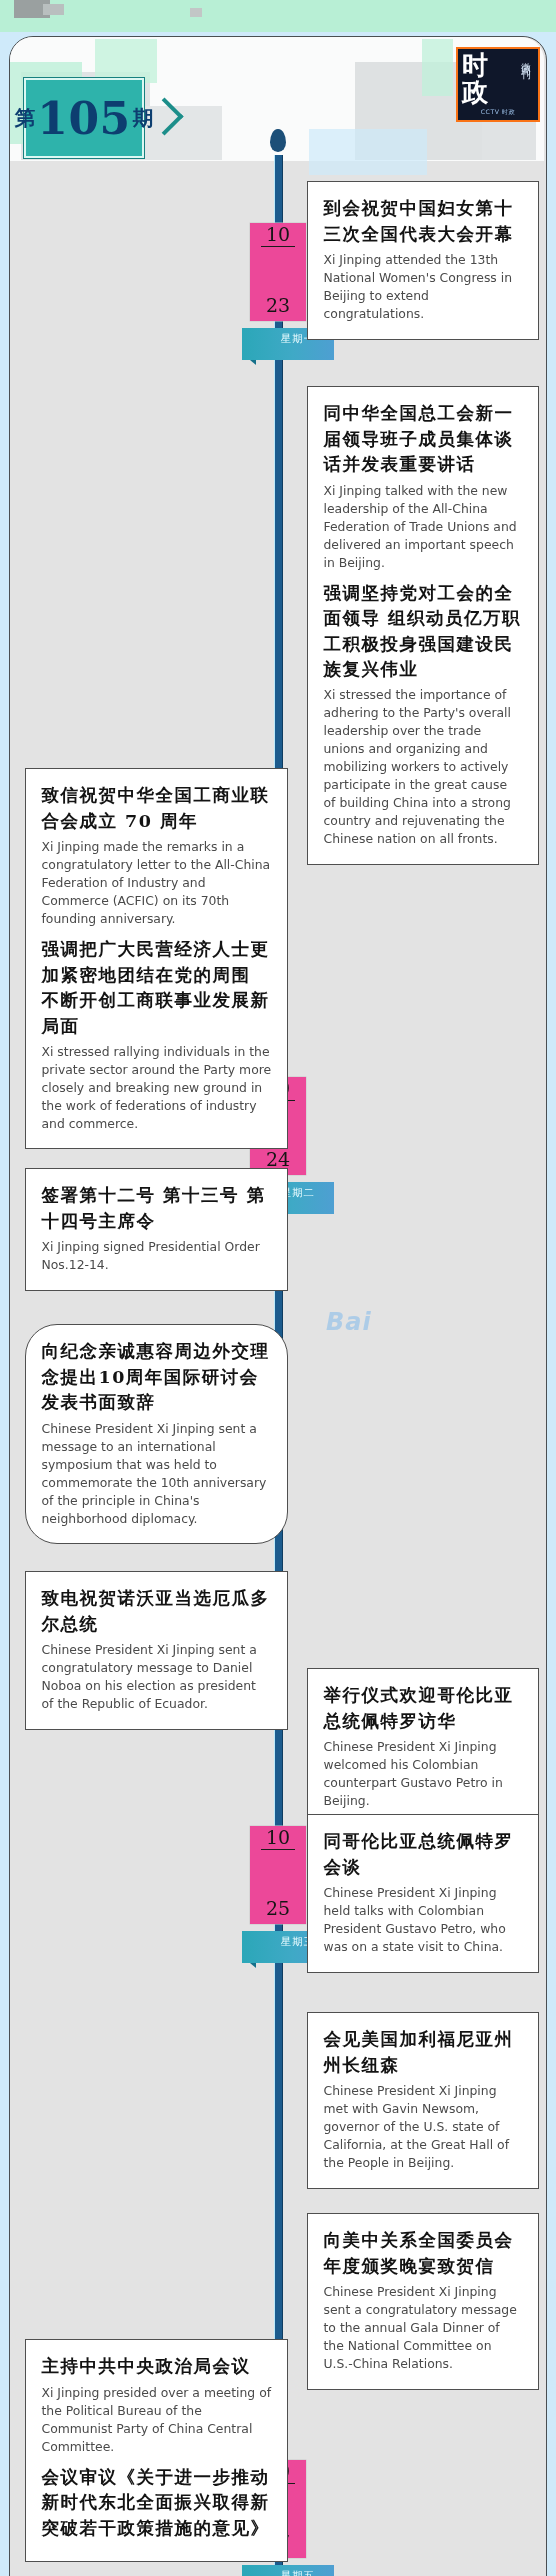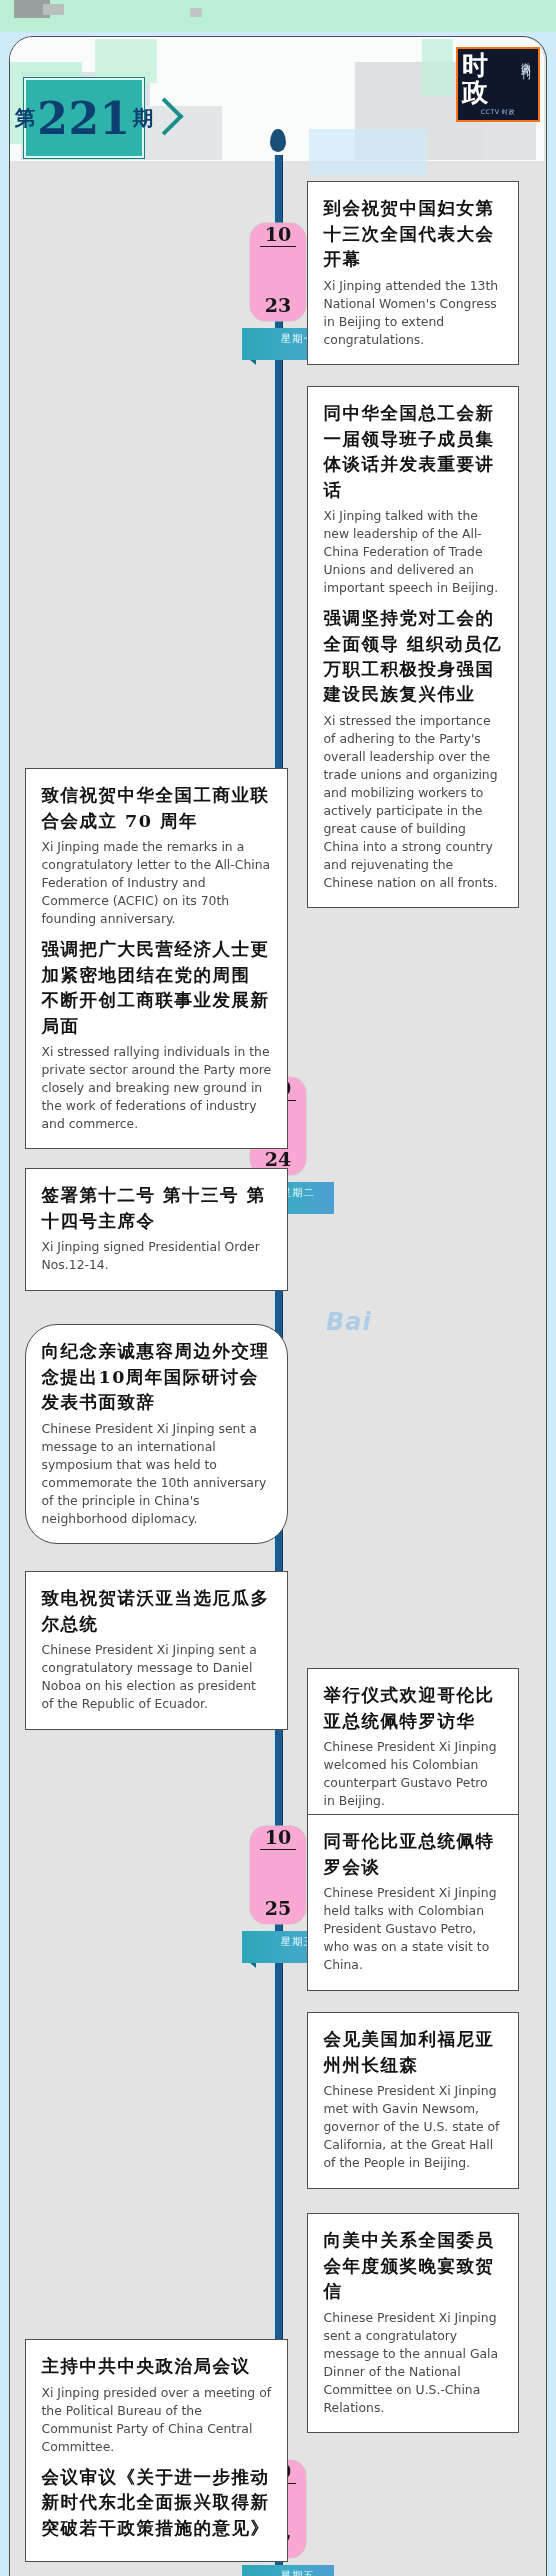--- a/index.html
+++ b/index.html
@@ -27,33 +27,33 @@
         font-size:26px;font-weight:bold;line-height:1.05;}
   .m-col{position:absolute;right:6.2px;top:6.2px;writing-mode:vertical-rl;font-size:9.8px;letter-spacing:3.6px;color:#d6e6f8;}
   .m-cap{position:absolute;bottom:2.6px;width:100%;text-align:center;font-size:6.2px;color:#9cc0e8;letter-spacing:0.5px;}
   
   .tl-dot{position:absolute;left:270px;top:129px;width:15.5px;height:23px;background:#1c4f78;
         border-radius:50% 50% 50% 50%/58% 58% 42% 42%;}
   .tl-line{position:absolute;left:274px;top:155px;width:6.7px;height:3009px;background:#1c5b8d;
         border-left:1.5px solid #b9e9fb;border-right:1px solid #0f3c60;}
   
   .date-marker{position:absolute;left:250px;width:56px;text-align:center;}
-  .date-box{background:#f9a8d4;box-shadow:0 0 0 0.5px #c9c9c9;padding:2.1px 3.1px 4.1px;
-        font-family:"DejaVu Serif","Liberation Serif",serif;font-weight:bold;color:#151515;border-radius:16px;}
+  .date-box{background:#ec4899;box-shadow:0 0 0 0.5px #c9c9c9;padding:2.1px 3.1px 4.1px;
+        font-family:"DejaVu Serif","Liberation Serif",serif;font-weight:normal;color:#151515;}
   .date-month{font-size:19px;line-height:1.05;border-bottom:1.5px solid #1b1b1b;display:inline-block;padding:0 5.2px 1px;}
   .date-day{font-size:19px;line-height:1.15;margin-top:48px;}
   .ribbon{position:relative;left:-8.2px;margin-top:7px;width:72px;height:32px;
         background:linear-gradient(90deg,#2ba7b8 0%,#3fa9c6 55%,#4e9fd2 100%);
         color:#eafcff;font-size:10.3px;line-height:20.6px;letter-spacing:1px;padding-left:20px;}
   .ribbon::after{content:"";position:absolute;left:8.2px;bottom:-5.2px;width:0;height:0;
         border-top:5.2px solid #15708a;border-left:6.2px solid transparent;}
   
   .event-box{position:absolute;background:#fff;border:1px solid #4f4f4f;box-sizing:border-box;padding:14.4px 15.5px 15.5px;}
   .event-box.left{left:25px;width:263px;}
-  .event-box.right{left:307px;width:212px;}
+  .event-box.right{left:307px;width:232px;}
   .zh{font-family:"DejaVu Serif","Liberation Serif",serif;font-size:17.5px;line-height:1.45;color:#131313;
         font-weight:600;letter-spacing:1.5px;margin:0 0 4.1px;}
   .en{font-size:12.4px;line-height:1.45;color:#4a4a4a;margin:0 0 9.3px;}
   .block:last-child .en{margin-bottom:0;}
   
   .watermark{position:absolute;left:326px;top:1308px;font-size:24px;font-weight:bold;font-style:italic;
         color:rgba(130,185,235,0.55);letter-spacing:1px;}
 </style>
 </head>
 <body>
@@ -72,21 +72,21 @@
   <div class="decor" style="left:129px;top:106px;width:93px;height:54px;background:#e3e6e7;"></div>
   <div class="decor" style="left:355px;top:62px;width:129px;height:98px;background:#d8dcdd;opacity:.85;"></div>
   <div class="decor" style="left:482px;top:111px;width:54px;height:49px;background:#e0e3e4;"></div>
   <div class="decor" style="left:10.3px;top:62px;width:72px;height:82px;background:#bdf0d8;opacity:.8;"></div>
   <div class="decor" style="left:95px;top:39px;width:62px;height:44px;background:#c4f2dc;opacity:.8;"></div>
   <div class="decor" style="left:422px;top:39px;width:31px;height:57px;background:#bff0d9;opacity:.75;"></div>
   <div class="decor" style="left:309px;top:129px;width:118px;height:46px;background:#cde9f9;opacity:.7;"></div>
 
   <div class="issue-badge">
     <span class="cap">第</span>
-    <span class="num">221</span>
+    <span class="num">105</span>
     <span class="cap">期</span>
   </div>
   <div class="issue-chevron"></div>
 
   <div class="masthead">
     <div class="m-zh">时政</div>
     <div class="m-col">微周刊</div>
     <div class="m-cap">CCTV 时政</div>
   </div>
 

